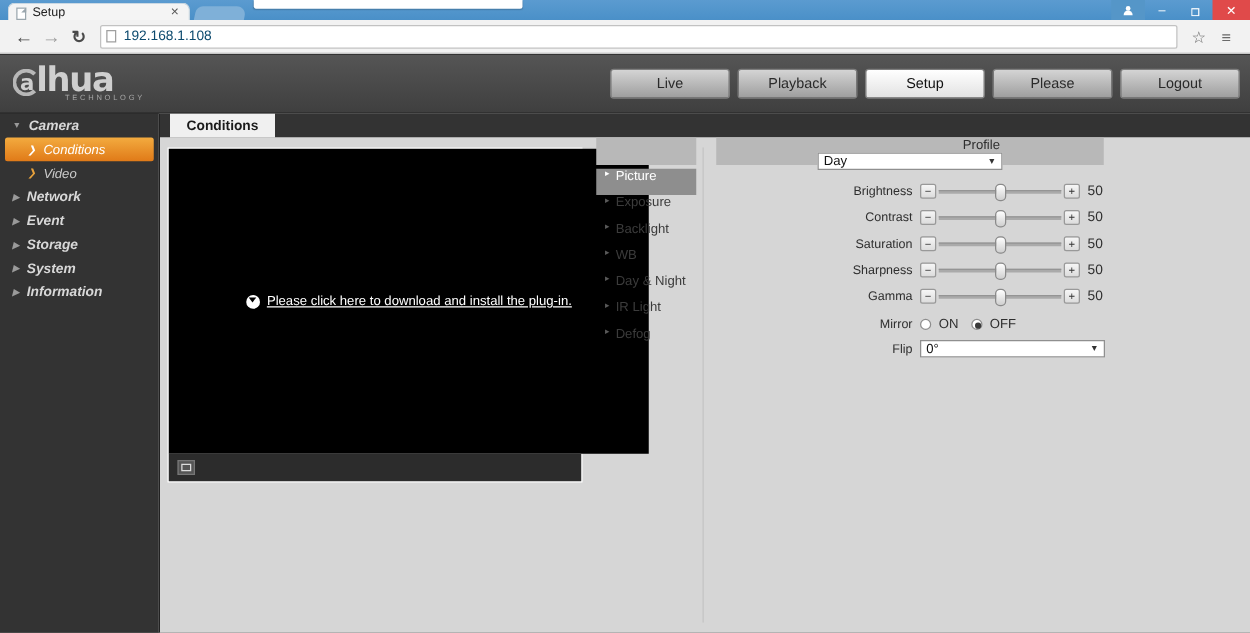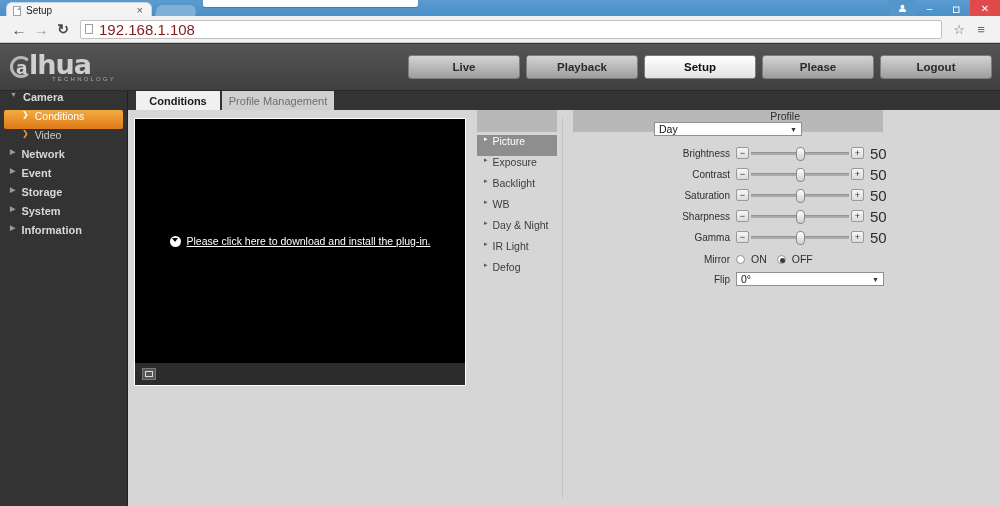--- a/index.html
+++ b/index.html
@@ -60,21 +60,21 @@
   .navbtn.back { color:#4a4a4a; }
   .navbtn.reload { color:#4a4a4a; font-size:14px; font-weight:bold; }
   .urlbar {
     flex:1; height:19px; margin-left:6px; margin-right:6px;
     background:#ffffff; border:1px solid #c2c2c2; border-radius:2px;
     display:flex; align-items:center; padding:0 4px;
   }
   .url-doc-icon {
     width:8px; height:10px; background:#fff; border:1px solid #a0a0a0; margin-right:6px; flex:none;
   }
-  .url-text { font-size:15px; color:#7f1d1d; }
+  .url-text { font-size:11px; color:#0c4a6e; }
   .tb-icon { width:22px; text-align:center; color:#6a6a6a; font-size:13px; }
 
   
   .page { position:absolute; left:0; top:44px; width:1000px; height:462px; background:#333333; }
 
   .header {
     position:absolute; left:0; top:0; width:1000px; height:47px;
     background: linear-gradient(#555555, #3f3f3f);
     border-bottom:1px solid #2a2a2a;
   }
@@ -89,32 +89,32 @@
     vertical-align:-4px; margin-right:-3px;
   }
   .logo-at:after{
     content:"a"; position:absolute; left:3px; top:-6px; font-size:17px; color:#cfcfcf;
     font-weight:bold;
   }
   .logo-sub { font-size:6px; color:#a8a8a8; letter-spacing:2.2px; margin-left:42px; margin-top:-4px; }
 
   .topnav { position:absolute; right:8px; top:11px; display:flex; gap:6px; }
   .navtab {
-    width:112px; height:24px; display:flex; align-items:center; justify-content:center;
-    font-size:11.5px; color:#2a2a2a; font-weight:bold;
+    width:96px; height:24px; display:flex; align-items:center; justify-content:center;
+    font-size:11.5px; color:#2a2a2a; font-weight:normal;
     background:linear-gradient(#d4d4d4,#9e9e9e);
     border:1px solid #7d7d7d; border-radius:3px; cursor:pointer;
   }
   .navtab.active { background:linear-gradient(#ffffff,#e2e2e2); color:#111; }
 
   
   .sidebar { position:absolute; left:0; top:47px; width:127px; bottom:0; background:#333333; }
   .side-item {
-    height:19px; display:flex; font-size:11px;
-    color:#d8d8d8; padding-left:10px; cursor:pointer; font-weight:bold;
+    height:19px; display:flex; align-items:center; font-size:11px;
+    color:#d8d8d8; padding-left:10px; cursor:pointer; font-weight:bold;font-style:italic;
   }
   .side-item.sub { padding-left:22px; font-weight:normal; color:#cccccc; font-size:10.5px; }
   .side-item.active {
     background:linear-gradient(#f3ab3f,#e07a18);
     color:#ffffff; margin:0 4px 0 4px; border-radius:2px; padding-left:18px;
   }
   .caret { font-size:7px; margin-right:6px; color:#9a9a9a; }
   .caret.down { color:#9a9a9a; }
   .caret.arrow { color:#e8a23c; font-size:8px; }
   .side-item.active .caret.arrow { color:#ffffff; }
@@ -129,21 +129,21 @@
     position:absolute; top:0; height:19px; display:flex; align-items:center;
     justify-content:center; font-size:11px; cursor:pointer;
   }
   .ctab.active { left:8px; width:84px; background:#f0f0f0; color:#1a1a1a; font-weight:bold; }
   .ctab.inactive { left:94px; width:112px; background:#cfcfcf; color:#6f6f6f; }
 
   .panel { position:absolute; left:0; top:19px; width:873px; height:397px; background:#d6d6d6; }
 
   
   .video-wrap { position:absolute; left:6px; top:8px; width:332px; height:268px; background:#ffffff; }
-  .video { position:absolute; left:1px; top:1px; width:330px; height:244px; background:#000000; }
+  .video { position:absolute; left:1px; top:1px; width:384px; height:244px; background:#000000; }
   .plugin-msg {
     position:absolute; left:0; right:0; top:116px; display:flex;
     align-items:center; justify-content:center; gap:6px;
   }
   .dl-icon {
     width:11px; height:11px; border-radius:50%; background:#ffffff;
     position:relative; flex:none;
   }
   .dl-icon:after {
     content:"";position:absolute; left:2.5px; top:2px;
@@ -213,21 +213,21 @@
   .track:before {
     content:""; position:absolute; left:0; right:0; top:5px; height:2px;
     background:#aaaaaa; border-top:1px solid #949494;
   }
   .knob {
     position:absolute; top:0px; width:9px; height:14px;
     background:linear-gradient(#ffffff,#cfcfcf);
     border:1px solid #8a8a8a; border-radius:4px; cursor:grab;
     margin-left:-4px;
   }
-  .slider-val { font-size:15px; color:#2e2e2e; margin-left:6px; width:20px; }
+  .slider-val { font-size:11px; color:#2e2e2e; margin-left:6px; width:20px; }
 
   .radio {
     width:9px; height:9px; border-radius:50%; background:#ffffff;
     border:1px solid #8e8e8e; position:relative; cursor:pointer; flex:none;
   }
   .radio.checked:after {
     content:""; position:absolute; left:2px; top:2px; width:5px; height:5px;
     border-radius:50%; background:#3a3a3a;
   }
   .radio-lbl { font-size:10.5px; color:#2e2e2e; margin:0 10px 0 6px; }
@@ -324,21 +324,20 @@
       <div class="side-item">
         <span class="caret">▶</span>
         <span>Information</span>
       </div>
     </div>
 
     <div class="content">
 
       <div class="tabrow">
         <div class="ctab active">Conditions</div>
-        <div class="ctab inactive">Profile Management</div>
       </div>
 
       <div class="panel">
 
         <div class="video-wrap">
           <div class="video">
             <div class="plugin-msg">
               <span class="dl-icon"></span>
               <span class="plugin-link">Please click here to download and install the plug-in.</span>
             </div>

